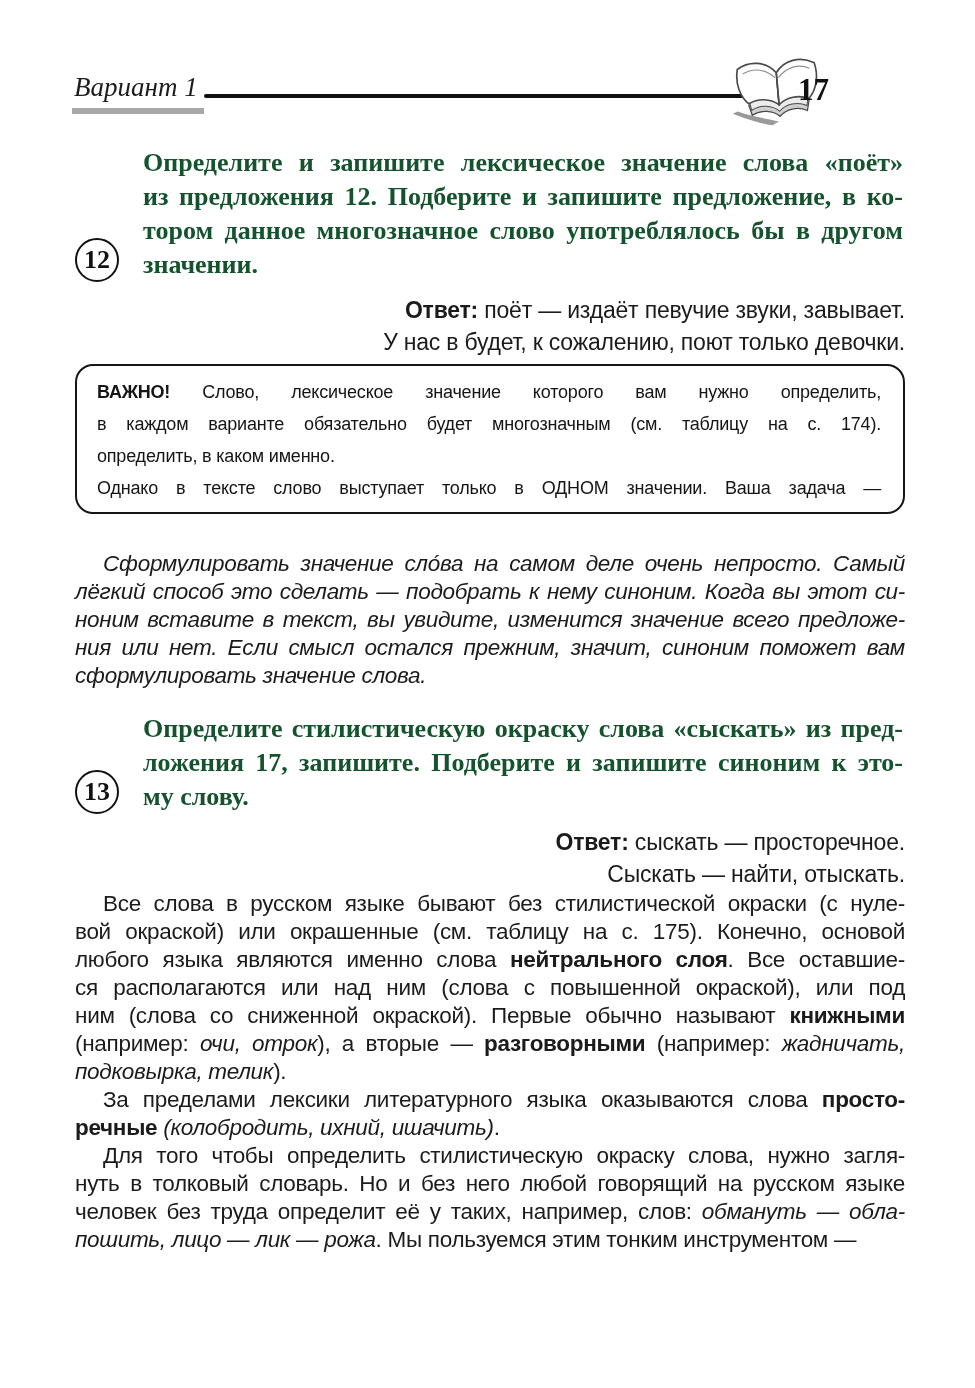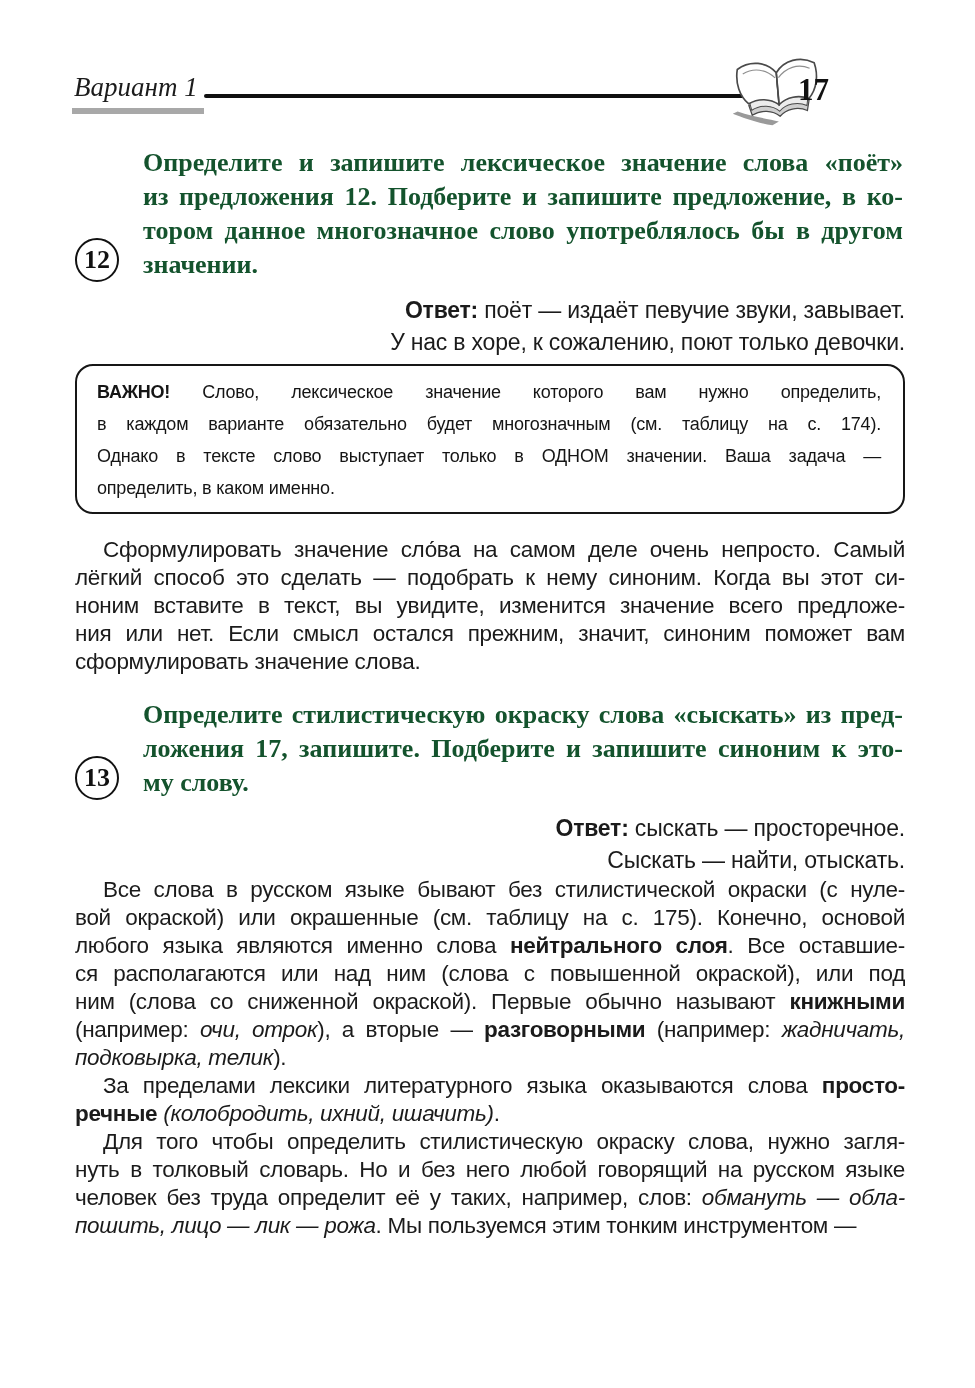--- a/index.html
+++ b/index.html
@@ -59,21 +59,21 @@
     border:2.5px solid #161616;border-radius:18px;
     padding:10px 22px 8px 20px;
     font-size:18px;line-height:32px;letter-spacing:-0.2px;color:#151515;
     box-sizing:border-box;
   }
 
   
   .para{
     font-size:22.5px;line-height:28px;letter-spacing:-0.3px;color:#1b1b1b;
   }
-  .para.first{margin-top:22px;}
+  .para.first{margin-top:36px;font-style:italic;}
   .para.gap{margin-top:6px;}
 
   
   .rich .tl{text-align:justify;text-align-last:justify;}
   .rich .tl.last{text-align-last:left;}
   .plain .tl{text-align:right;}
   .indent .tl:first-child{text-indent:28px;}
   .b{font-weight:bold;}
   .i{font-style:italic;}
 </style>
@@ -107,28 +107,28 @@
       <div class="task-body rich">
           <div class="tl"><span>Определите и запишите лексическое значение слова «поёт»</span></div>
           <div class="tl"><span>из предложения 12. Подберите и запишите предложение, в ко-</span></div>
           <div class="tl"><span>тором данное многозначное слово употреблялось бы в другом</span></div>
           <div class="tl last"><span>значении.</span></div>
         </div>
     </section>
 
     <div class="answer plain">
         <div class="tl"><span class="b">Ответ:</span><span> поёт — издаёт певучие звуки, завывает.</span></div>
-        <div class="tl last"><span>У нас в хоре, к сожалению, поют только девочки.</span></div>
+        <div class="tl last"><span>У нас в будет, к сожалению, поют только девочки.</span></div>
       </div>
 
     <div class="box rich">
         <div class="tl"><span class="b">ВАЖНО!</span><span> Слово, лексическое значение которого вам нужно определить,</span></div>
         <div class="tl"><span>в каждом варианте обязательно будет многозначным (см. таблицу на с. 174).</span></div>
+        <div class="tl last"><span>определить, в каком именно.</span></div>
         <div class="tl"><span>Однако в тексте слово выступает только в ОДНОМ значении. Ваша задача —</span></div>
-        <div class="tl last"><span>определить, в каком именно.</span></div>
       </div>
 
     <div class="para first rich indent">
         <div class="tl"><span>Сформулировать значение сло́ва на самом деле очень непросто. Самый</span></div>
         <div class="tl"><span>лёгкий способ это сделать — подобрать к нему синоним. Когда вы этот си-</span></div>
         <div class="tl"><span>ноним вставите в текст, вы увидите, изменится значение всего предложе-</span></div>
         <div class="tl"><span>ния или нет. Если смысл остался прежним, значит, синоним поможет вам</span></div>
         <div class="tl last"><span>сформулировать значение слова.</span></div>
       </div>
 

